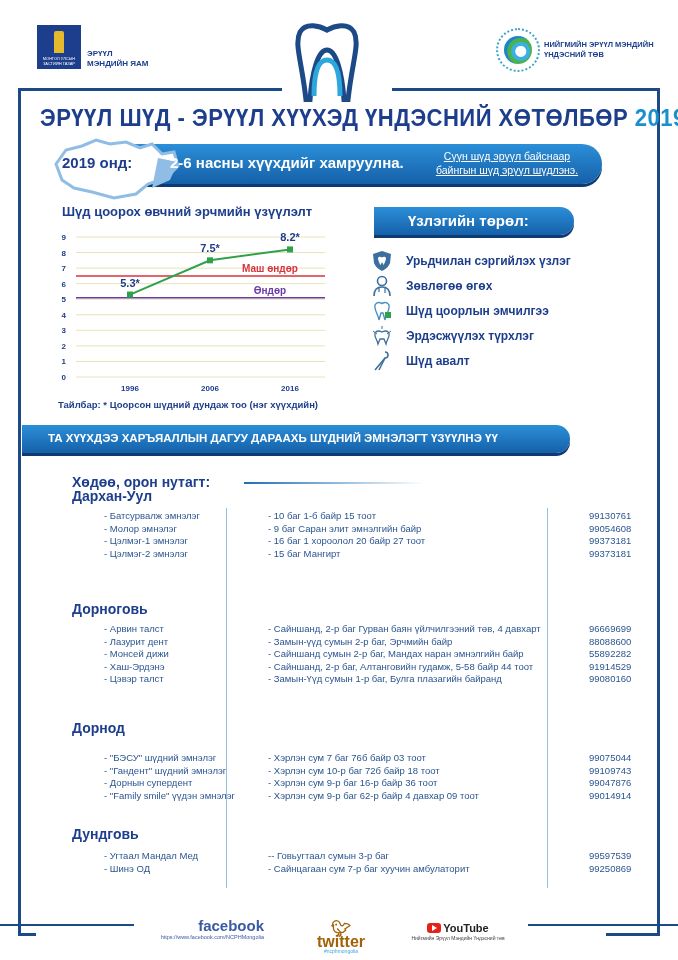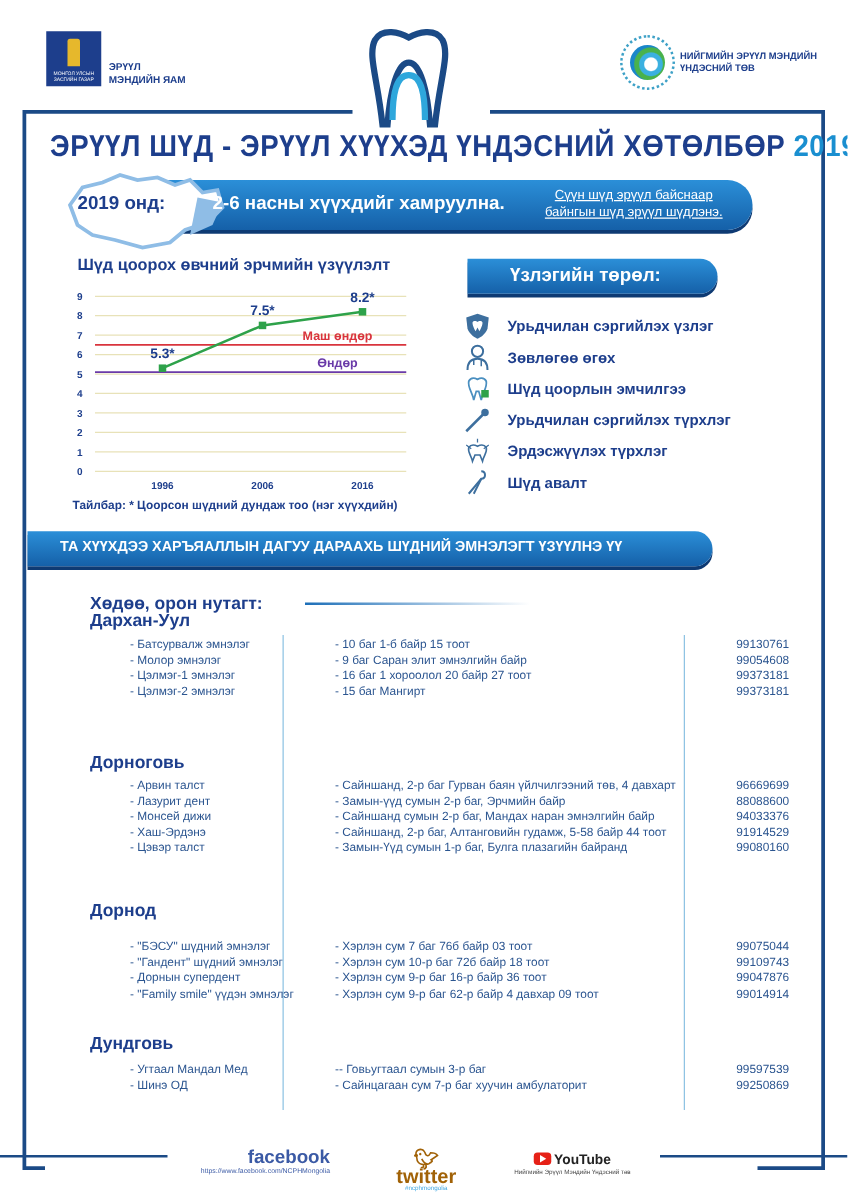--- a/index.html
+++ b/index.html
@@ -191,29 +191,20 @@
         <svg width="20" height="22" viewBox="0 0 20 22">
           <path d="M3 5 C5 1, 9 3, 10 3.5 C11 3, 15 1, 17 5 C18 10, 14 14, 13 20 L11 13 L9 13 L7 20 C6 14, 2 10, 3 5Z" fill="none" stroke="#4a8fc0" stroke-width="1.4"></path>
           <rect x="13" y="12" width="6" height="6" fill="#2ea24a"></rect>
         </svg>
       </span>
     <span>Шүд цоорлын эмчилгээ</span>
   </div>
   <div class="type-item">
     <span class="ic">
         <svg width="22" height="22" viewBox="0 0 22 22">
-          <path d="M2 20 L16 6" stroke="#3d6f9e" stroke-width="2"></path>
-          <circle cx="17" cy="5" r="3" fill="#3d6f9e"></circle>
-        </svg>
-      </span>
-    <span>Урьдчилан сэргийлэх түрхлэг</span>
-  </div>
-  <div class="type-item">
-    <span class="ic">
-        <svg width="22" height="22" viewBox="0 0 22 22">
           <path d="M4 8 C6 5, 9 6, 11 7 C13 6, 16 5, 18 8 C19 12, 16 14, 15 19 L13 14 L9 14 L7 19 C6 14, 3 12, 4 8Z" fill="none" stroke="#3d6f9e" stroke-width="1.3"></path>
           <path d="M2 6 L6 9 M20 6 L16 9 M11 1 L11 4" stroke="#3d6f9e" stroke-width="1"></path>
         </svg>
       </span>
     <span>Эрдэсжүүлэх түрхлэг</span>
   </div>
   <div class="type-item">
     <span class="ic">
         <svg width="22" height="22" viewBox="0 0 22 22">
           <path d="M14 2 C18 2, 18 8, 14 8 L4 20" fill="none" stroke="#3d6f9e" stroke-width="1.6"></path>
@@ -264,21 +255,21 @@
       <span class="p">96669699</span>
     </div>
   <div class="row">
       <span class="n">- Лазурит дент</span>
       <span class="a">- Замын-үүд сумын 2-р баг, Эрчмийн байр</span>
       <span class="p">88088600</span>
     </div>
   <div class="row">
       <span class="n">- Монсей дижи</span>
       <span class="a">- Сайншанд сумын 2-р баг, Мандах наран эмнэлгийн байр</span>
-      <span class="p">94033376</span>
+      <span class="p">55892282</span>
     </div>
   <div class="row">
       <span class="n">- Хаш-Эрдэнэ</span>
       <span class="a">- Сайншанд, 2-р баг, Алтанговийн гудамж, 5-58 байр 44 тоот</span>
       <span class="p">91914529</span>
     </div>
   <div class="row">
       <span class="n">- Цэвэр талст</span>
       <span class="a">- Замын-Үүд сумын 1-р баг, Булга плазагийн байранд</span>
       <span class="p">99080160</span>

